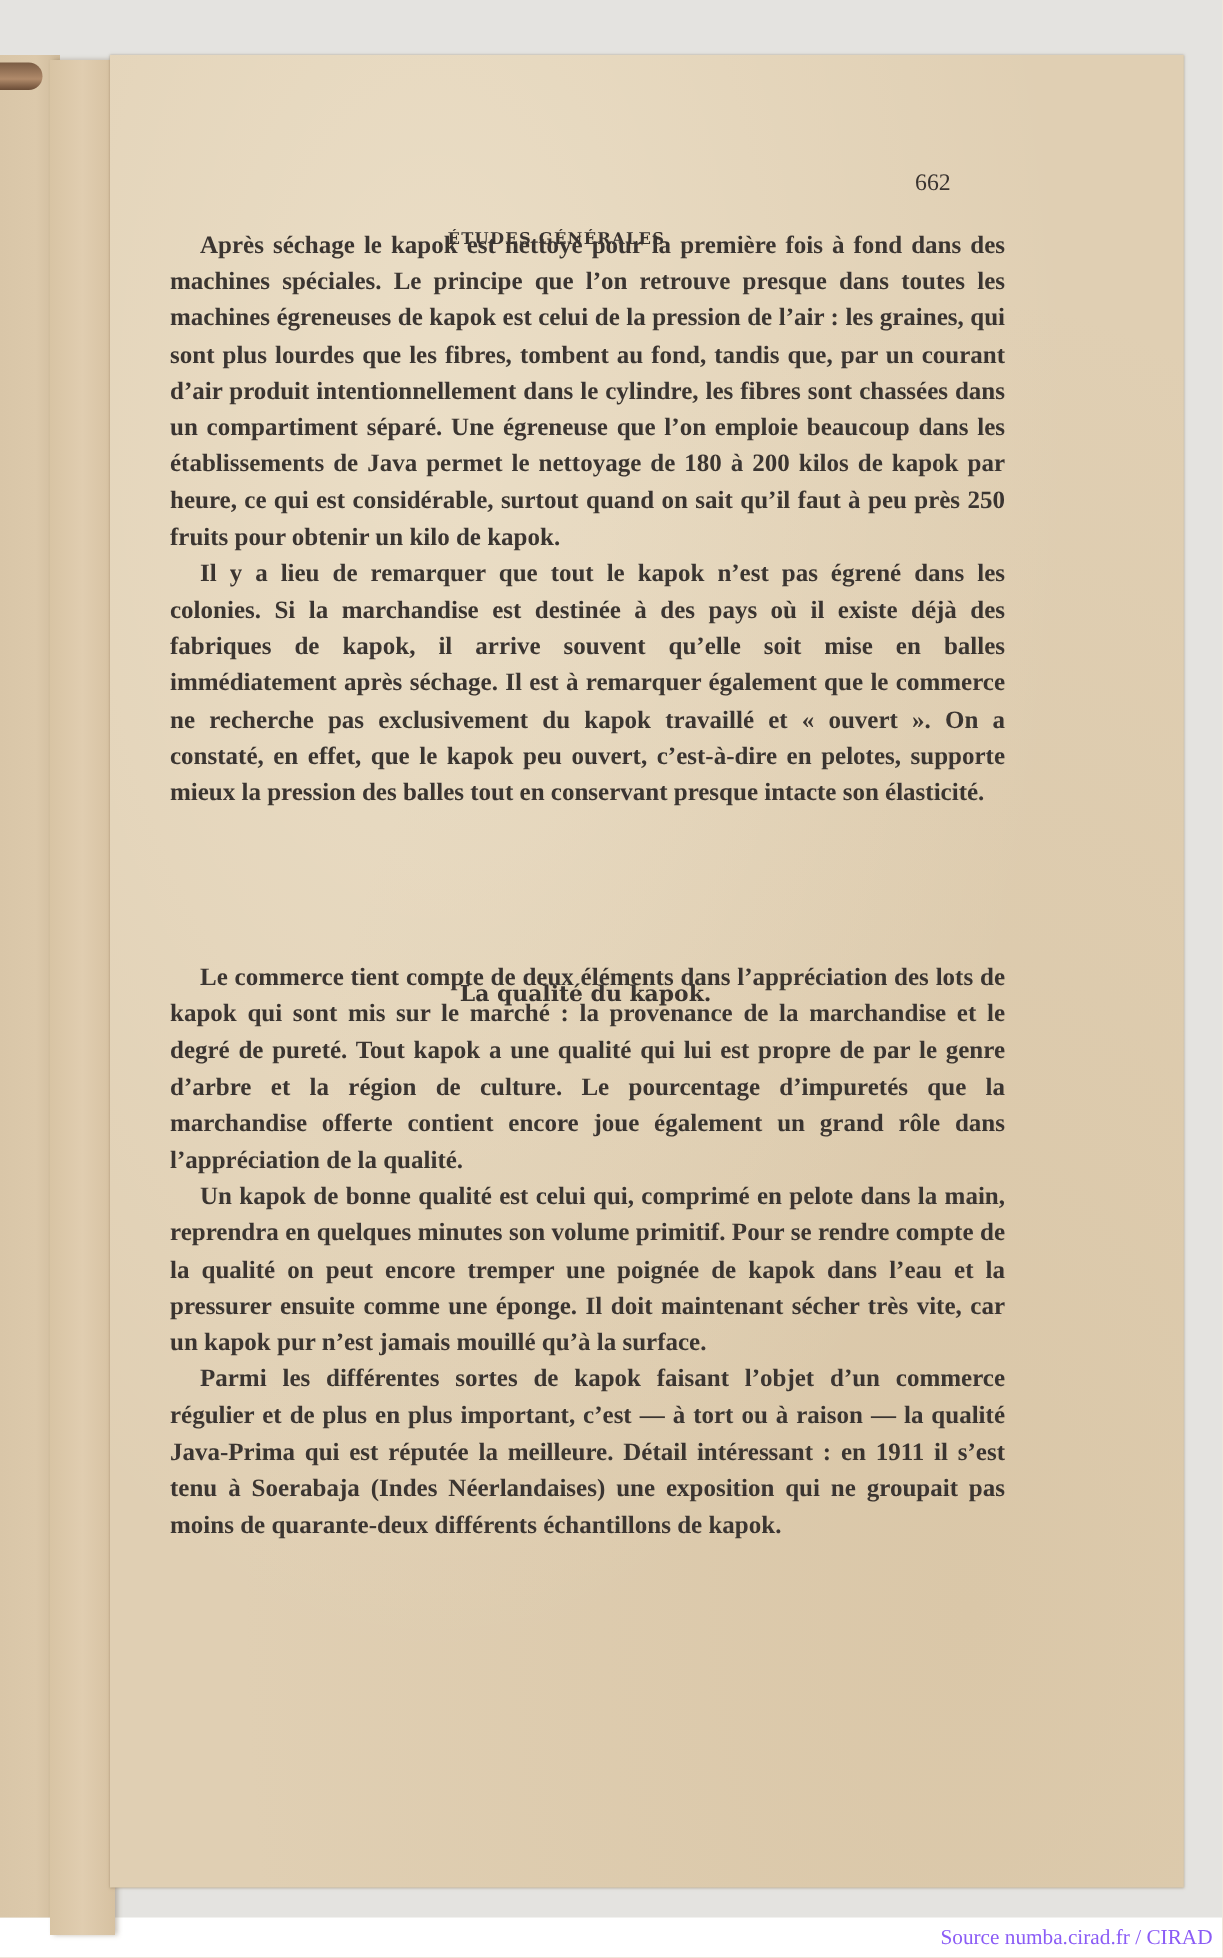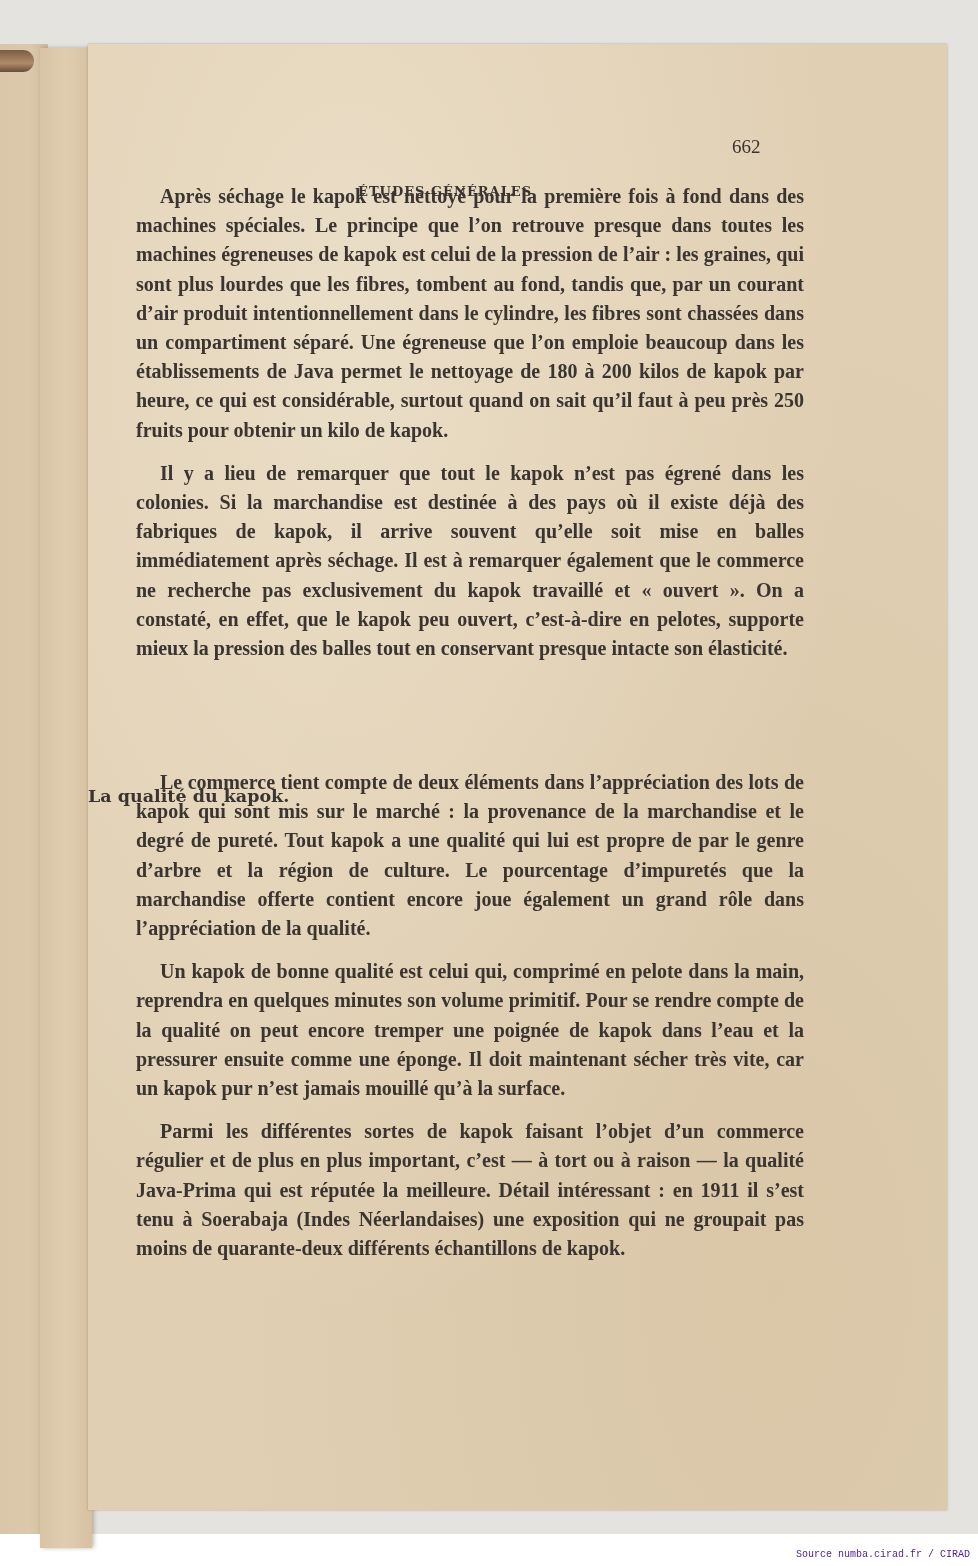--- a/index.html
+++ b/index.html
@@ -48,33 +48,33 @@
       font-size: 19px; color: #3a3430;
     }
     .text-block {
       position: absolute; left: 48px; width: 668px;
       font-family: "Liberation Serif", serif;
       font-size: 20px; line-height: 29.2px; color: #3b3531;
       text-align: justify;
       font-weight: bold;
     }
     .para { margin: 0; text-indent: 24px; }
-    .para + .para { margin-top: 14px; }
+    .para + .para { margin-top: 0; }
     .block-1 { top: 138px; }
     .block-2 { top: 724px; }
     .section-heading {
       position: absolute; left: 0; width: 761px; top: 742px;
-      text-align: left;
+      text-align: center;
       font-family: "DejaVu Serif", serif; font-weight: bold;
       font-size: 17.5px; color: #3a3430;
     }
     .source-caption {
       position: absolute; right: 8px; bottom: 6px;
-      font-family: Liberation Mono, monospace;
-      font-size: 10px; color: #4c1d95;
+      font-family: Liberation Serif, serif;
+      font-size: 17px; color: #8b5cf6;
     }
   </style>
 </head>
 <body>
 
 <div class="scan-bg"></div>
 <div class="book-edge"></div>
 <div class="book-edge-ring"></div>
 <div class="inner-page"></div>
 

